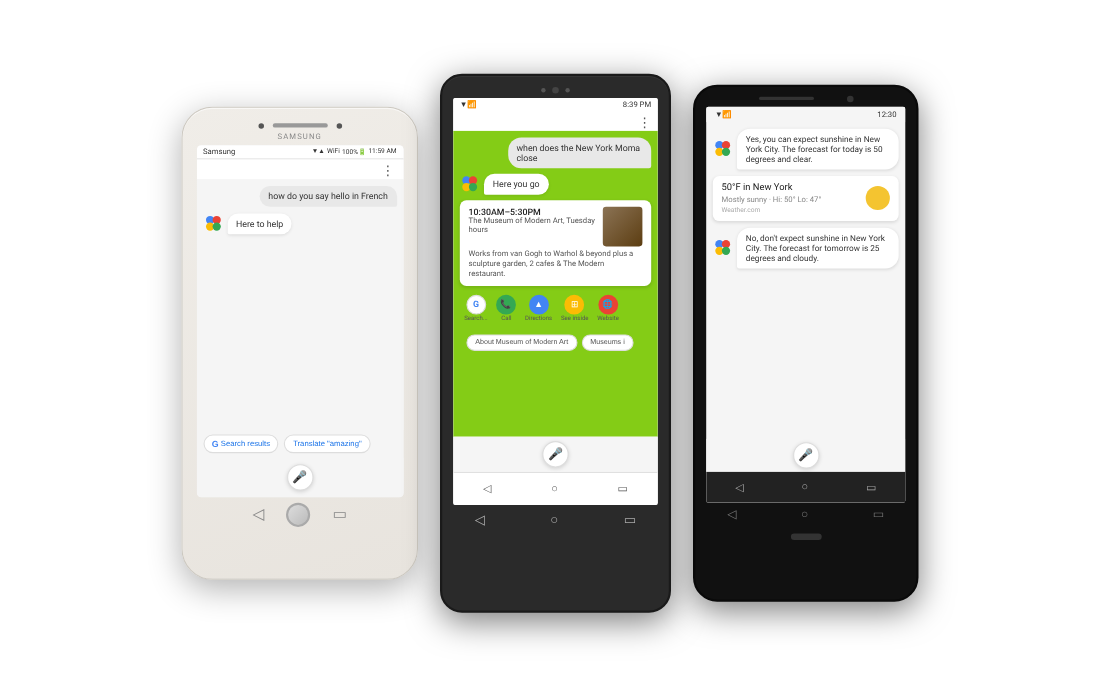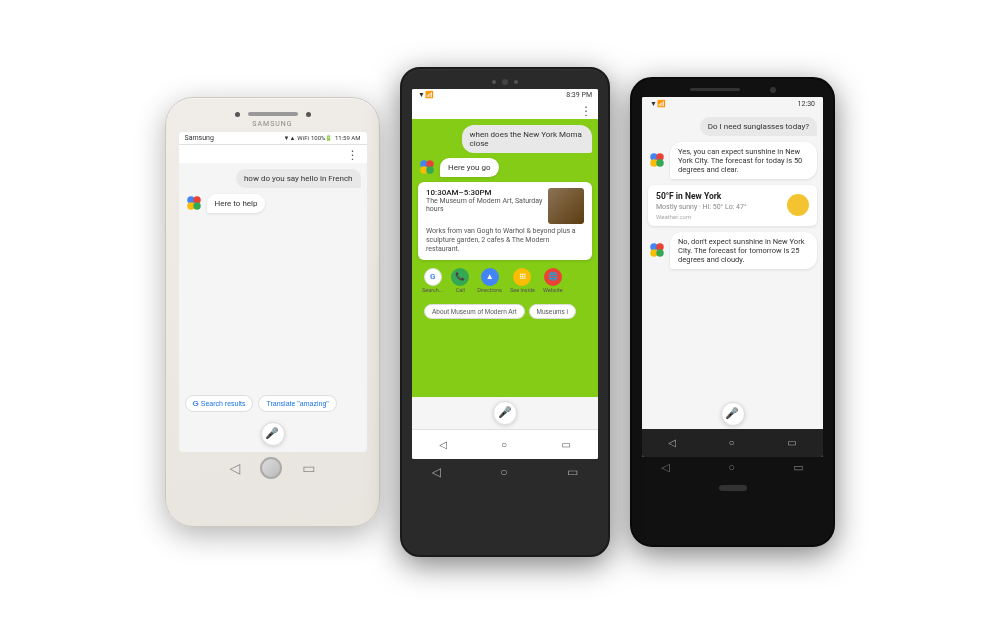--- a/index.html
+++ b/index.html
@@ -374,21 +374,21 @@
       display: flex;
       flex-direction: column;
       gap: 6px;
     }
     .weather-card {
       background: #fff;
       border-radius: 6px;
       padding: 6px 8px;
       box-shadow: 0 1px 3px rgba(0,0,0,0.1);
     }
-    .weather-card-title { font-size: 8.5px; font-weight: 700; color: #222; margin-bottom: 2px; }
+    .weather-card-title { font-size: 8.5px; font-weight: 400; color: #222; margin-bottom: 2px; }
     .weather-card-sub { font-size: 7px; color: #888; }
     .weather-card-row {
       display: flex;
       align-items: center;
       justify-content: space-between;
     }
     .sun-circle {
       width: 22px; height: 22px;
       background: #f4c430;
       border-radius: 50%;
@@ -542,21 +542,21 @@
             <circle cx="16" cy="16" r="5" fill="#34a853"></circle>
           </svg>
         </div>
         <div class="bubble-assistant">Here you go</div>
       </div>
 
       <div class="info-card">
         <div class="info-card-header">
           <div>
             <div class="info-card-title">10:30AM–5:30PM</div>
-            <div style="font-size:7px;color:#555;">The Museum of Modern Art, Saturday hours</div>
+            <div style="font-size:7px;color:#555;">The Museum of Modern Art, Tuesday hours</div>
           </div>
           <div class="info-card-thumb" style="background:linear-gradient(135deg,#8B7355 0%,#5c3d11 100%);"></div>
         </div>
         <div class="info-card-desc">Works from van Gogh to Warhol &amp; beyond plus a sculpture garden, 2 cafes &amp; The Modern restaurant.</div>
       </div>
 
       <div class="action-icons-row">
         <div class="action-icon-item">
           <div class="action-icon-circle" style="background:#fff;border:1px solid #ddd;">
             <span style="font-size:8px;font-weight:bold;color:#4285f4;">G</span>
@@ -621,23 +621,20 @@
     <div class="pixel-camera"></div>
   </div>
 
   <div class="pixel-screen">
     <div class="pixel-status-bar">
       <span>▼📶</span>
       <span>12:30</span>
     </div>
 
     <div class="pixel-chat-area">
-      <div style="display:flex; justify-content:flex-end;">
-        <div class="bubble-user">Do I need sunglasses today?</div>
-      </div>
 
       <div class="assistant-row">
         <div class="google-dots gdots" style="width:18px;height:18px;flex-shrink:0;">
           <svg viewBox="0 0 24 24">
             <circle cx="8" cy="8" r="5" fill="#4285f4"></circle>
             <circle cx="16" cy="8" r="5" fill="#ea4335"></circle>
             <circle cx="8" cy="16" r="5" fill="#fbbc04"></circle>
             <circle cx="16" cy="16" r="5" fill="#34a853"></circle>
           </svg>
         </div>

